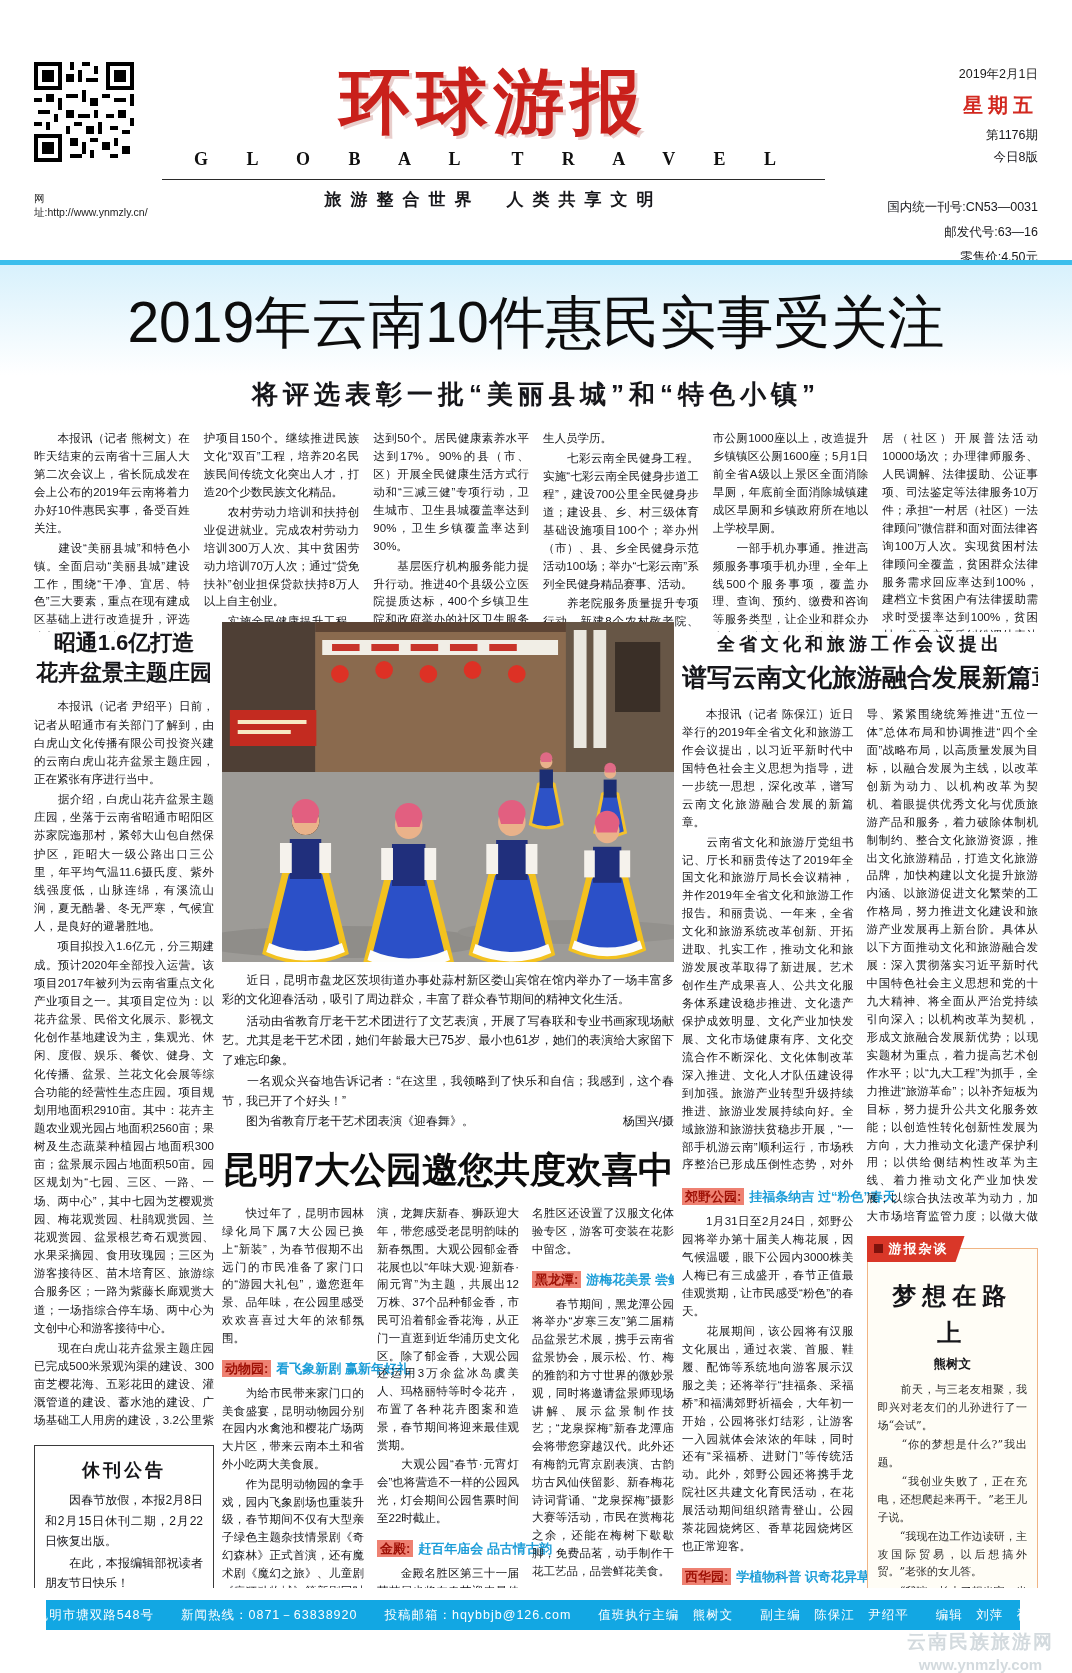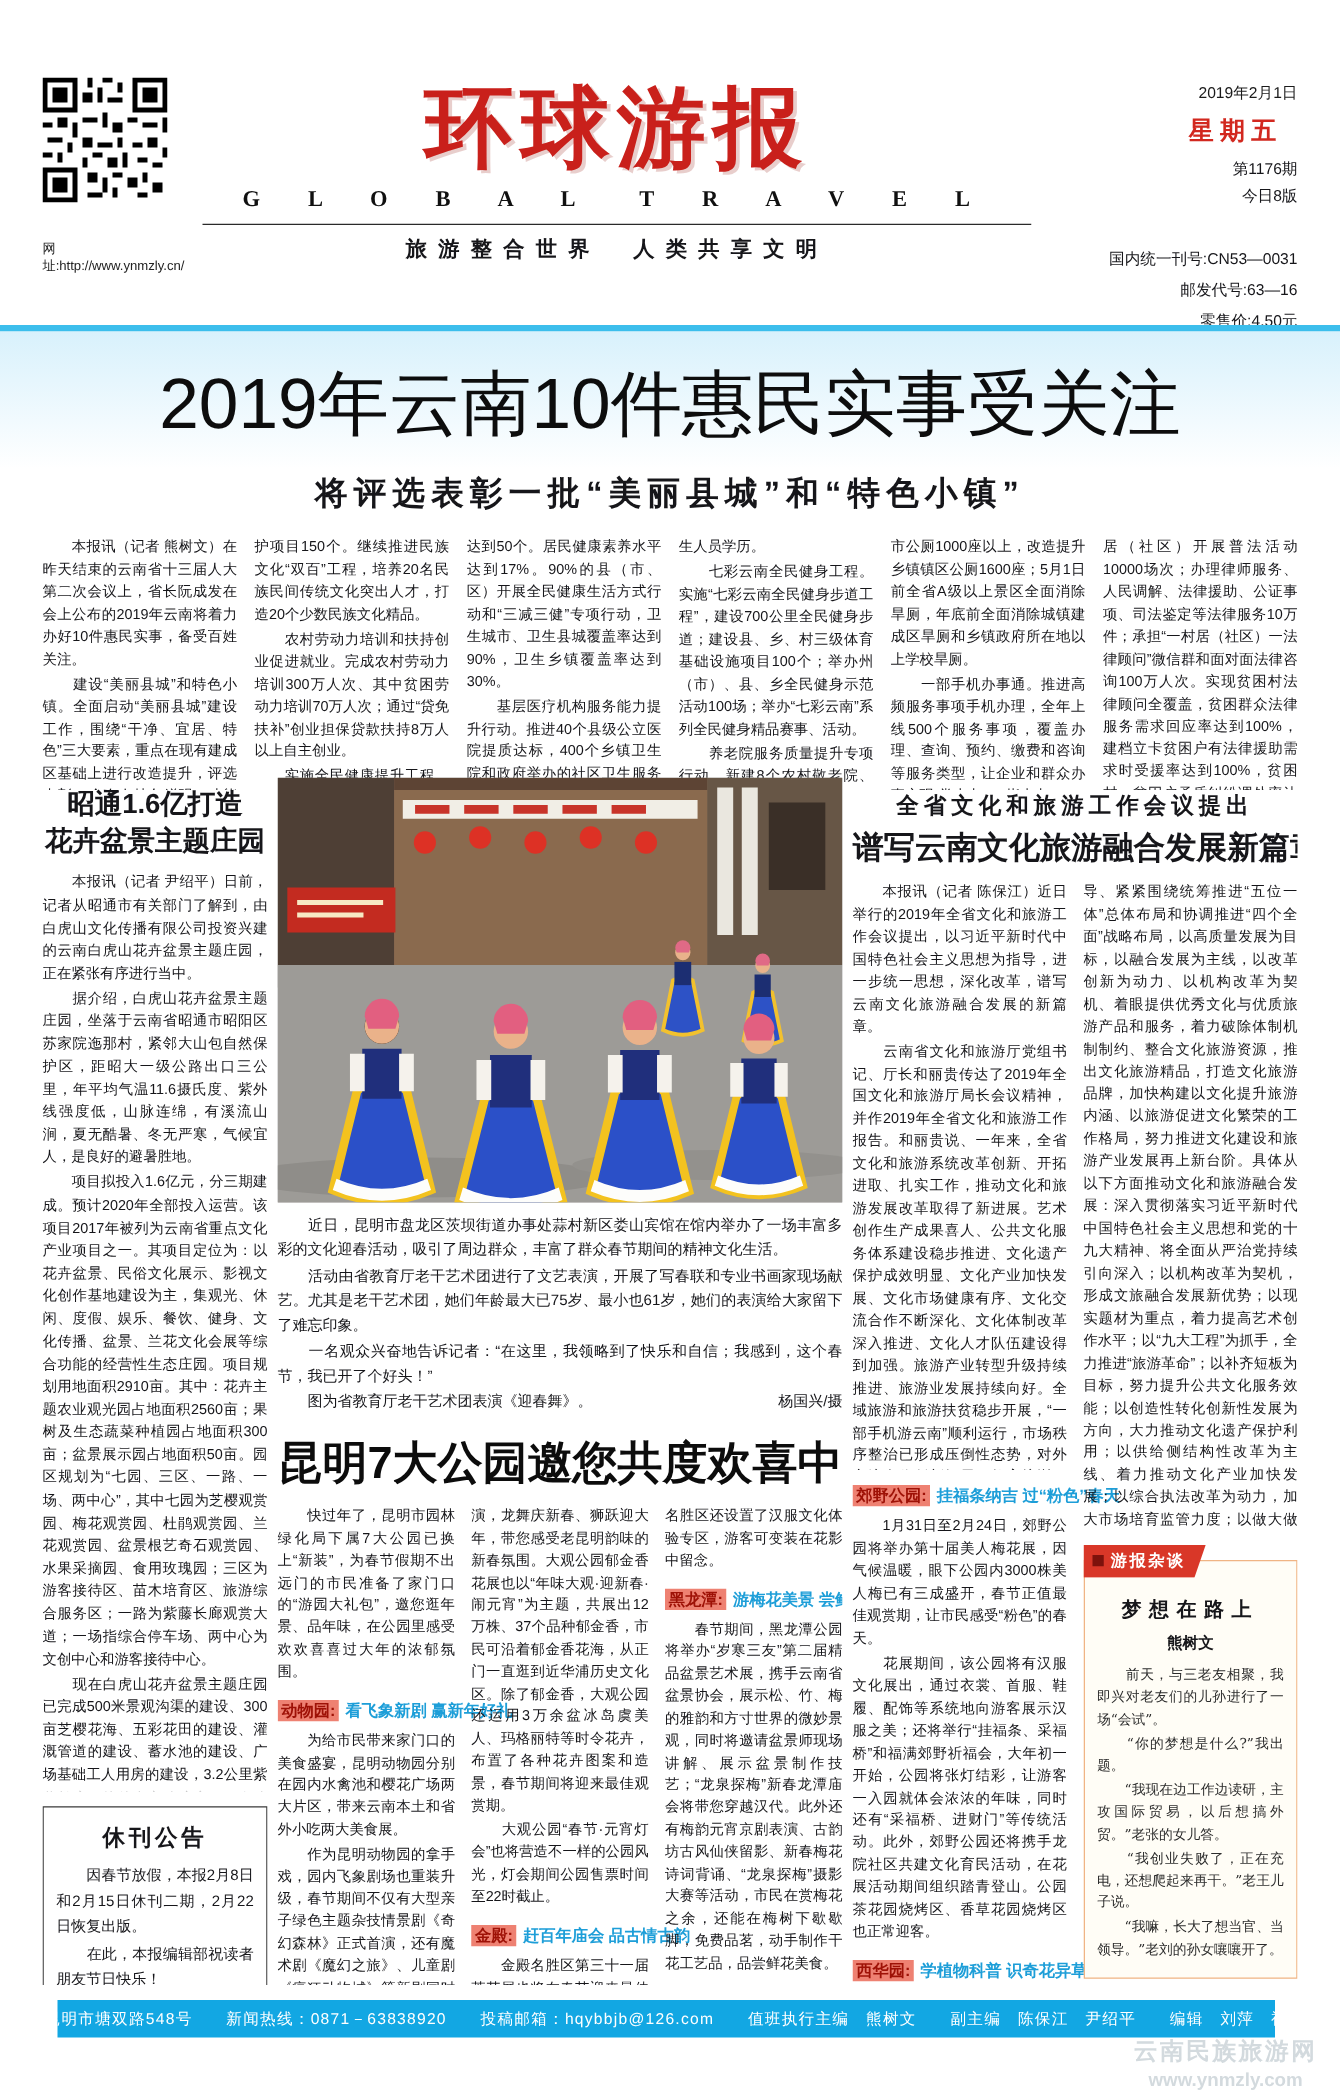--- a/index.html
+++ b/index.html
@@ -14,21 +14,21 @@
   .title-block{flex:1;text-align:center;padding-top:2px;}
   .paper-title{font-size:71px;line-height:1.05;font-weight:bold;color:#c9201b;letter-spacing:6px;
                font-family:"DejaVu Serif","Liberation Serif",serif;
                text-shadow:3px 3px 0 rgba(150,30,22,.22);white-space:nowrap;}
   .paper-title-en{font-size:18px;letter-spacing:17px;margin-top:8px;color:#101010;
                   font-family:"Liberation Serif","DejaVu Serif",serif;font-weight:bold;}
   .slogan-row{margin:8px 18px 0;border-top:1.5px solid #2a2a2a;padding-top:8px;
               font-size:17px;font-weight:bold;letter-spacing:9px;white-space:nowrap;}
   .info-block{width:195px;flex:0 0 195px;text-align:right;font-size:12.5px;line-height:1.75;padding-top:2px;}
   .info-date{color:#1a1a1a;}
-  .info-weekday{color:#d2281f;font-size:20px;font-weight:bold;letter-spacing:5px;margin:2px 12px;text-align:right;}
+  .info-weekday{color:#d2281f;font-size:20px;font-weight:bold;letter-spacing:5px;margin:2px 0;text-align:right;}
   .info-group2{margin-top:26px;line-height:2.0;}
   
   .lead{position:absolute;top:260px;left:0;right:0;border-top:5px solid #3cbeec;
         background:linear-gradient(180deg,#d8f1fc 0%,#ffffff 30%);padding:20px 34px 0;}
   .lead-headline{font-size:57px;font-weight:normal;text-align:center;letter-spacing:0px;
                  white-space:nowrap;color:#0d0d0d;}
   .lead-subhead{font-size:26px;font-weight:bold;text-align:center;letter-spacing:5px;
                 margin-top:15px;white-space:nowrap;}
   .lead-cols{display:flex;gap:14px;margin-top:18px;height:202px;overflow:hidden;
              font-size:11.5px;line-height:1.56;}
@@ -62,21 +62,21 @@
   .rcol{flex:1;min-width:0;font-size:11.5px;line-height:1.56;}
   .culture-c1{max-height:470px;overflow:hidden;}
   .culture-c2{max-height:520px;overflow:hidden;}
   
   .essay-box{position:relative;border:1px solid #f0b484;background:#fffdf6;
              margin-top:22px;padding:22px 10px 12px;}
   .essay-tab{position:absolute;top:-13px;left:-1px;background:#d93728;color:#fff;
              font-size:13px;font-weight:bold;padding:3px 16px 3px 7px;letter-spacing:2px;
              clip-path:polygon(0 0,100% 0,calc(100% - 9px) 100%,0 100%);white-space:nowrap;}
   .essay-tab .sq{display:inline-block;width:9px;height:9px;background:#7d120c;margin-right:6px;}
-  .essay-title{text-align:center;font-size:16px;font-weight:bold;letter-spacing:6px;margin:6px 0 3px;}
+  .essay-title{text-align:center;font-size:24px;font-weight:bold;letter-spacing:6px;margin:6px 0 3px;}
   .essay-author{text-align:center;font-size:12.5px;font-weight:bold;margin-bottom:7px;}
   .essay-body{font-size:11px;line-height:1.6;color:#2c2c2c;
               font-family:"DejaVu Serif","Liberation Serif",serif;max-height:330px;overflow:hidden;}
   
   .footer-bar{position:absolute;left:46px;right:52px;top:1600px;height:30px;background:#12a7e3;
               color:#ffffff;display:flex;align-items:center;justify-content:center;
               font-size:12.5px;letter-spacing:1px;white-space:nowrap;overflow:hidden;}
   .watermark{position:absolute;right:18px;top:1630px;text-align:center;color:#d3dade;line-height:1.3;}
   .wm1{font-size:19px;font-weight:bold;letter-spacing:2px;}
   .wm2{font-size:15px;font-weight:bold;}
@@ -357,22 +357,22 @@
           <div class="culture-c2">
               <p class="art">导、紧紧围绕统筹推进“五位一体”总体布局和协调推进“四个全面”战略布局，以高质量发展为目标，以融合发展为主线，以改革创新为动力、以机构改革为契机、着眼提供优秀文化与优质旅游产品和服务，着力破除体制机制制约、整合文化旅游资源，推出文化旅游精品，打造文化旅游品牌，加快构建以文化提升旅游内涵、以旅游促进文化繁荣的工作格局，努力推进文化建设和旅游产业发展再上新台阶。具体从以下方面推动文化和旅游融合发展：深入贯彻落实习近平新时代中国特色社会主义思想和党的十九大精神、将全面从严治党持续引向深入；以机构改革为契机，形成文旅融合发展新优势；以现实题材为重点，着力提高艺术创作水平；以“九大工程”为抓手，全力推进“旅游革命”；以补齐短板为目标，努力提升公共文化服务效能；以创造性转化创新性发展为方向，大力推动文化遗产保护利用；以供给侧结构性改革为主线、着力推动文化产业加快发展；以综合执法改革为动力，加大市场培育监管力度；以做大做优品牌为着力点，深化国际交流合作；以落实乡村振兴战略为使命，大力推进文化旅游扶贫。</p>
             </div>
           <div class="essay-box">
             <div class="essay-tab"><span class="sq"></span><span>游报杂谈</span></div>
             <div class="essay-title">梦想在路上</div>
             <div class="essay-author">熊树文</div>
             <div class="essay-body">
                 <p class="art">　　前天，与三老友相聚，我即兴对老友们的儿孙进行了一场“会试”。</p>
                 <p class="art">　　“你的梦想是什么?”我出题。</p>
+                <p class="art">　　“我创业失败了，正在充电，还想爬起来再干。”老王儿子说。</p>
                 <p class="art">　　“我现在边工作边读研，主攻国际贸易，以后想搞外贸。”老张的女儿答。</p>
-                <p class="art">　　“我创业失败了，正在充电，还想爬起来再干。”老王儿子说。</p>
                 <p class="art">　　“我嘛，长大了想当官、当领导。”老刘的孙女嚷嚷开了。</p>
               </div>
           </div>
         </div>
       </div>
     </div>
   </div>
 
   <div class="footer-bar">
     <span>本报地址：昆明市塘双路548号　　新闻热线：0871－63838920　　投稿邮箱：hqybbjb@126.com　　值班执行主编　熊树文　　副主编　陈保江　尹绍平　　编辑　刘萍　视觉　王有琼</span>

